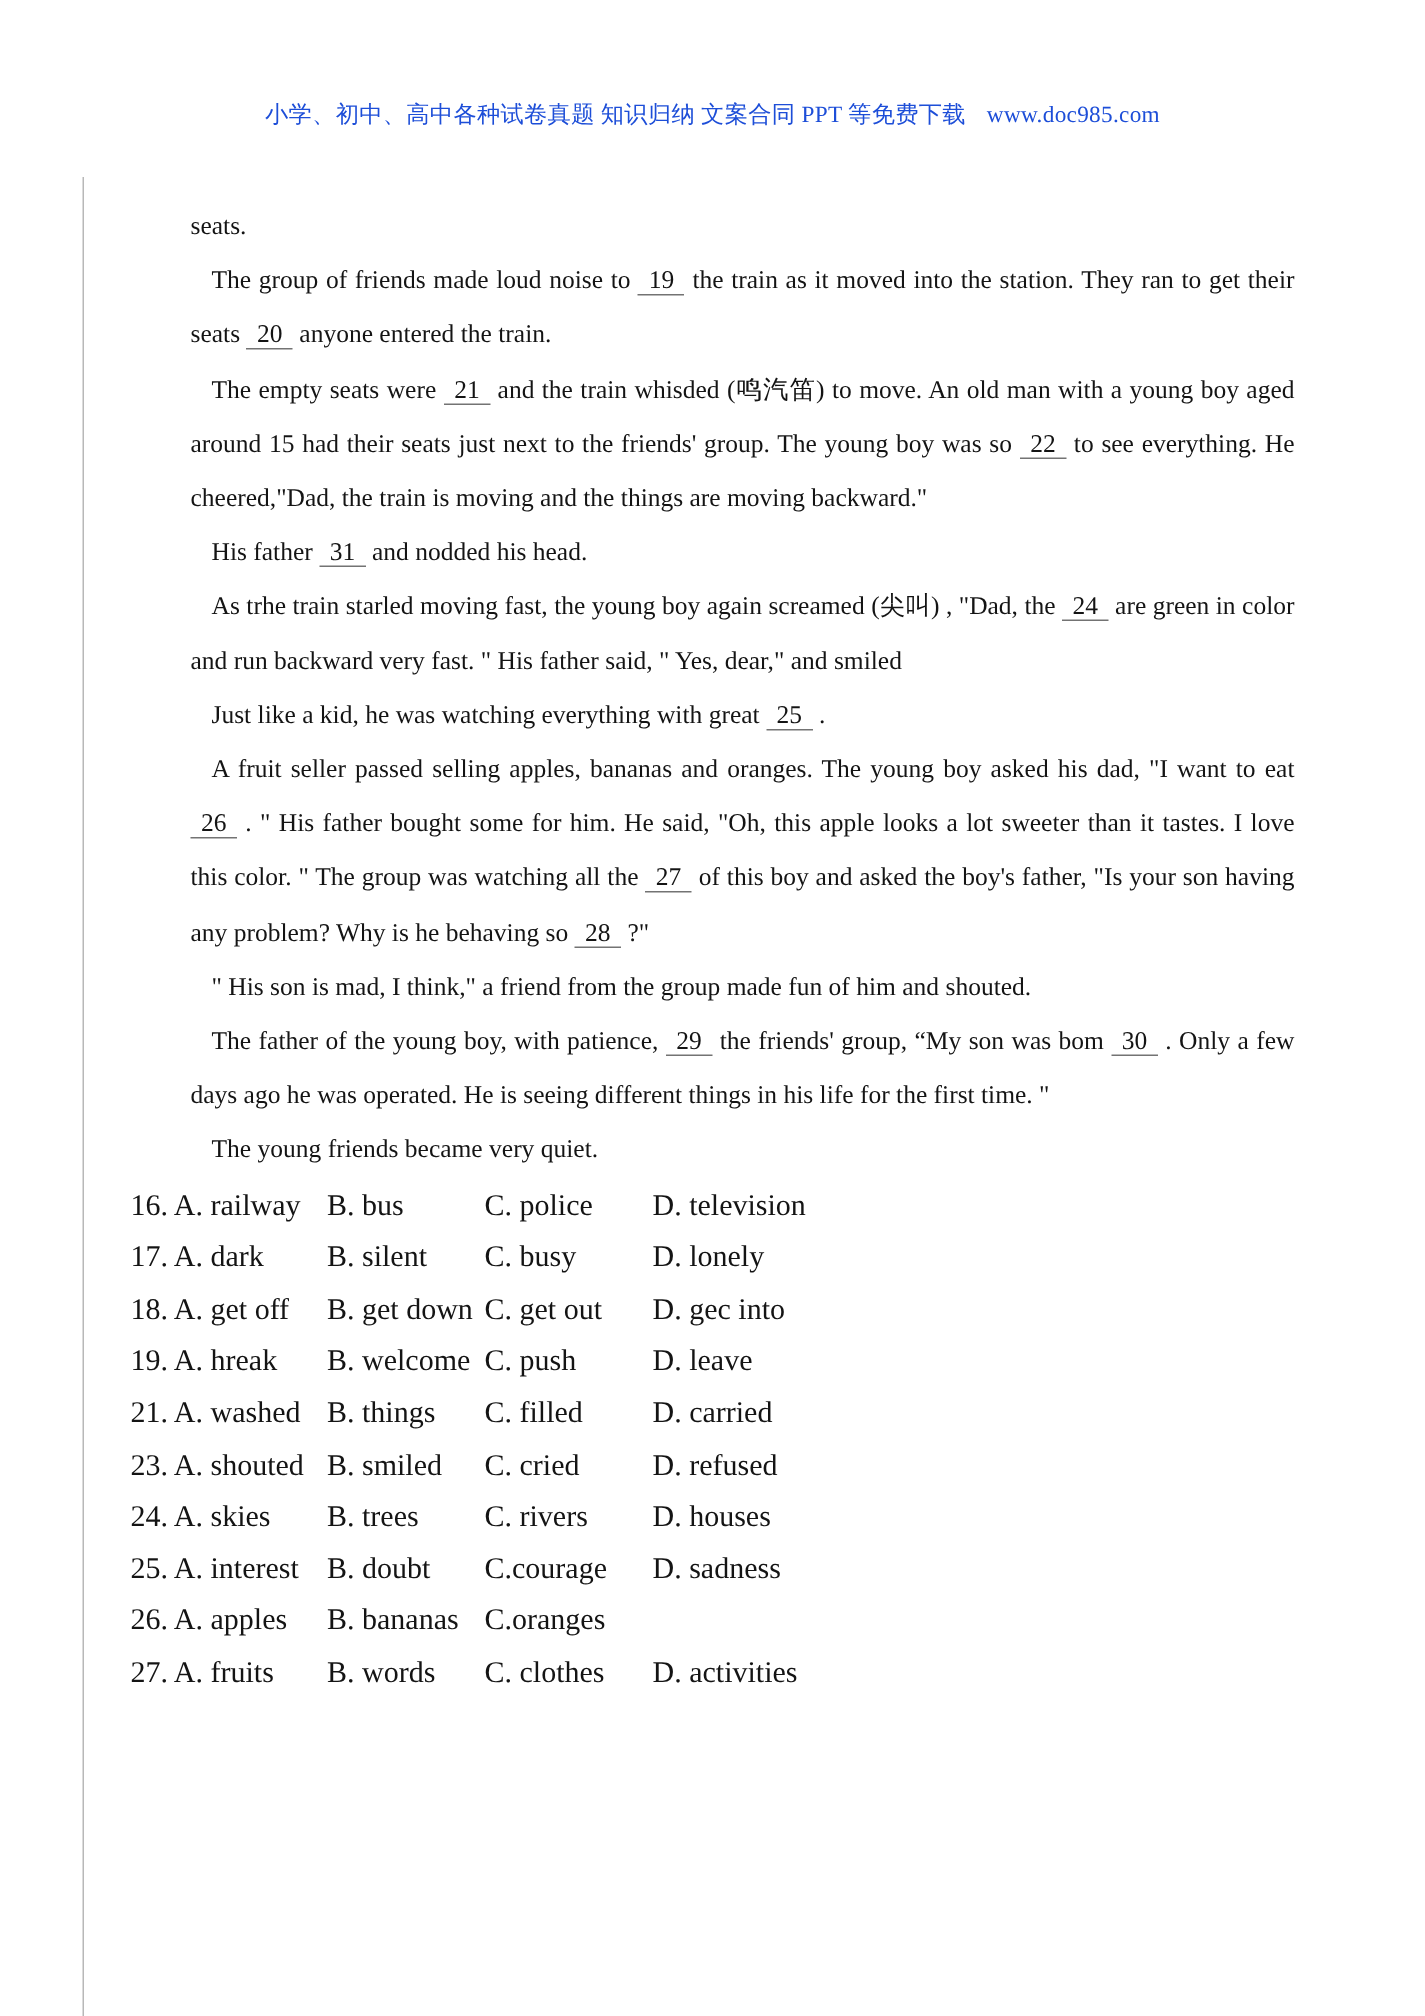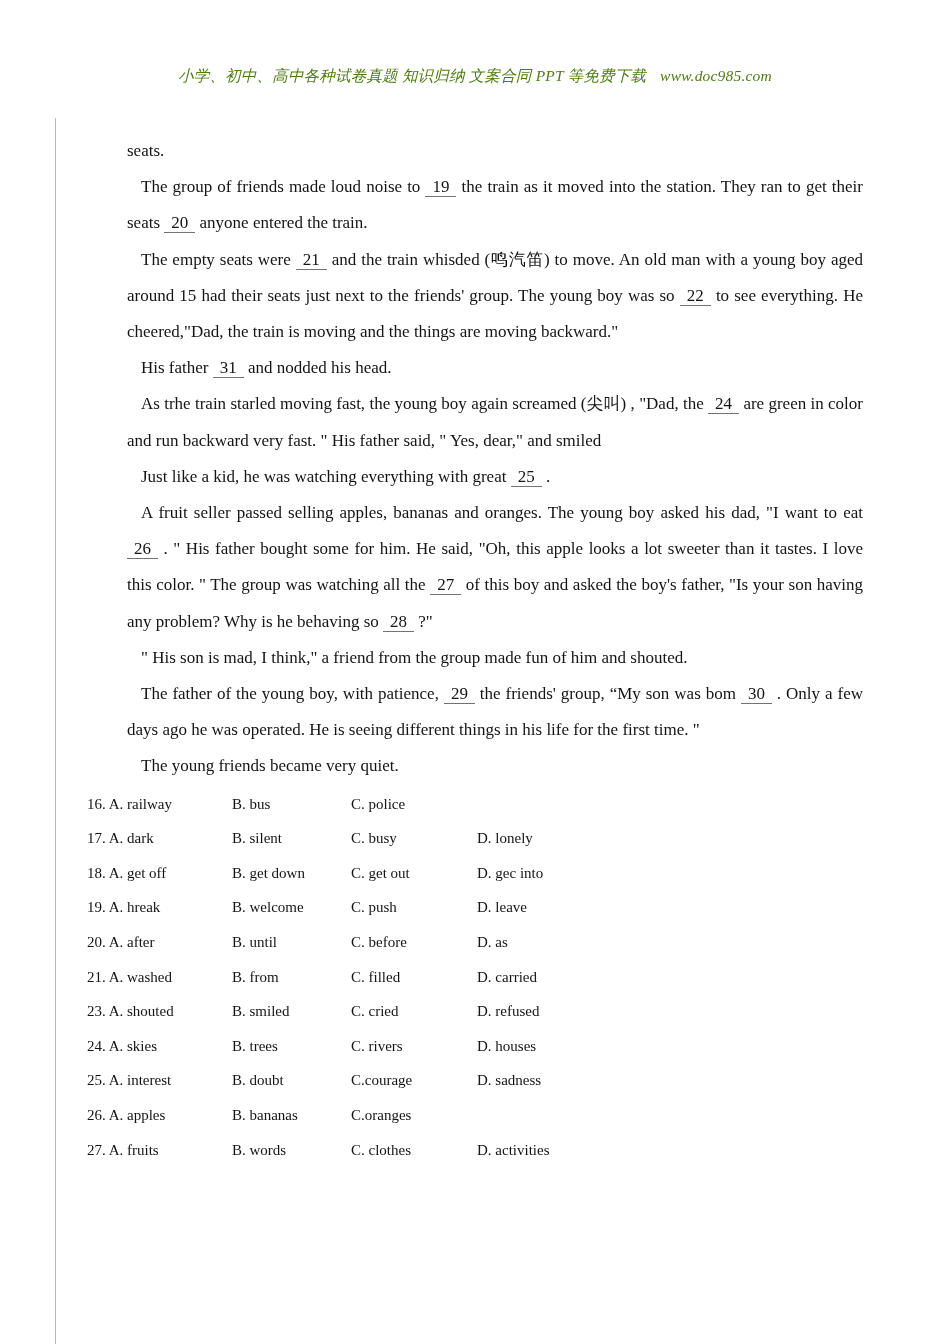--- a/index.html
+++ b/index.html
@@ -12,45 +12,43 @@
   }
   .page { position: relative; width: 950px; height: 1344px; background: #ffffff; }
   .page-edge {
     position: absolute; left: 55px; top: 118px; bottom: 0;
     width: 1px; background: #b8b8b8;
   }
   .header {
     padding-top: 66px;
     text-align: center;
     font-size: 15.5px;
-    color: #4d7c0f;
+    color: #1d4ed8;
     letter-spacing: 0.2px;
-    font-style: italic;
   }
   .header .site { margin-left: 14px; }
   .content { margin: 46px 87px 0 87px; width: 776px; }
   .para {
     font-size: 17px;
     line-height: 36.2px;
     text-align: justify;
     margin-left: 40px;
   }
   .para.indent { text-indent: 14px; }
   .blank {
     border-bottom: 1px solid #737373;
     padding: 0 7px;
     white-space: nowrap;
   }
   .questions { margin-top: 2px; }
   .q-row {
     display: grid;
     grid-template-columns: 131px 105px 112px auto;
-    font-size: 15px;
+    font-size: 20px;
     line-height: 34.6px;
-    gap: 14px;
   }
   .q-cell { white-space: nowrap; }
 </style>
 </head>
 <body>
 
 <div class="page">
   <div class="page-edge"></div>
 
   <div class="header">
@@ -68,48 +66,43 @@
         <div class="para indent"><span>A fruit seller passed selling apples, bananas and oranges. The young boy asked his dad, "I want to eat </span><span class="blank">26</span><span> . " His father bought some for him.  He said, "Oh, this apple looks a lot sweeter than it tastes. I love this color. "  The group was watching all the </span><span class="blank">27</span><span> of this boy and asked the boy's father, "Is your son having any problem? Why is he behaving so </span><span class="blank">28</span><span> ?"</span></div>
         <div class="para indent"><span>" His son is mad, I think," a friend from the group made fun of him and shouted.</span></div>
         <div class="para indent"><span>The father of the young boy, with patience, </span><span class="blank">29</span><span> the friends' group, “My son was bom </span><span class="blank">30</span><span> . Only a few days ago he was operated. He is seeing different things in his life for the first time. "</span></div>
         <div class="para indent"><span>The young friends became very quiet.</span></div>
       </div>
     <div id="questions" class="questions">
         <div class="q-row">
           <span class="q-cell">16. A. railway</span>
           <span class="q-cell">B. bus</span>
           <span class="q-cell">C. police</span>
+          <span class="q-cell">D. television</span>
         </div>
         <div class="q-row">
           <span class="q-cell">17. A. dark</span>
           <span class="q-cell">B. silent</span>
           <span class="q-cell">C. busy</span>
           <span class="q-cell">D. lonely</span>
         </div>
         <div class="q-row">
           <span class="q-cell">18. A. get off</span>
           <span class="q-cell">B. get down</span>
           <span class="q-cell">C. get out</span>
           <span class="q-cell">D. gec into</span>
         </div>
         <div class="q-row">
           <span class="q-cell">19. A. hreak</span>
           <span class="q-cell">B. welcome</span>
           <span class="q-cell">C. push</span>
           <span class="q-cell">D. leave</span>
         </div>
         <div class="q-row">
-          <span class="q-cell">20. A. after</span>
-          <span class="q-cell">B. until</span>
-          <span class="q-cell">C. before</span>
-          <span class="q-cell">D. as</span>
-        </div>
-        <div class="q-row">
           <span class="q-cell">21. A. washed</span>
-          <span class="q-cell">B. from</span>
+          <span class="q-cell">B. things</span>
           <span class="q-cell">C. filled</span>
           <span class="q-cell">D. carried</span>
         </div>
         <div class="q-row">
           <span class="q-cell">23. A. shouted</span>
           <span class="q-cell">B. smiled</span>
           <span class="q-cell">C. cried</span>
           <span class="q-cell">D. refused</span>
         </div>
         <div class="q-row">

